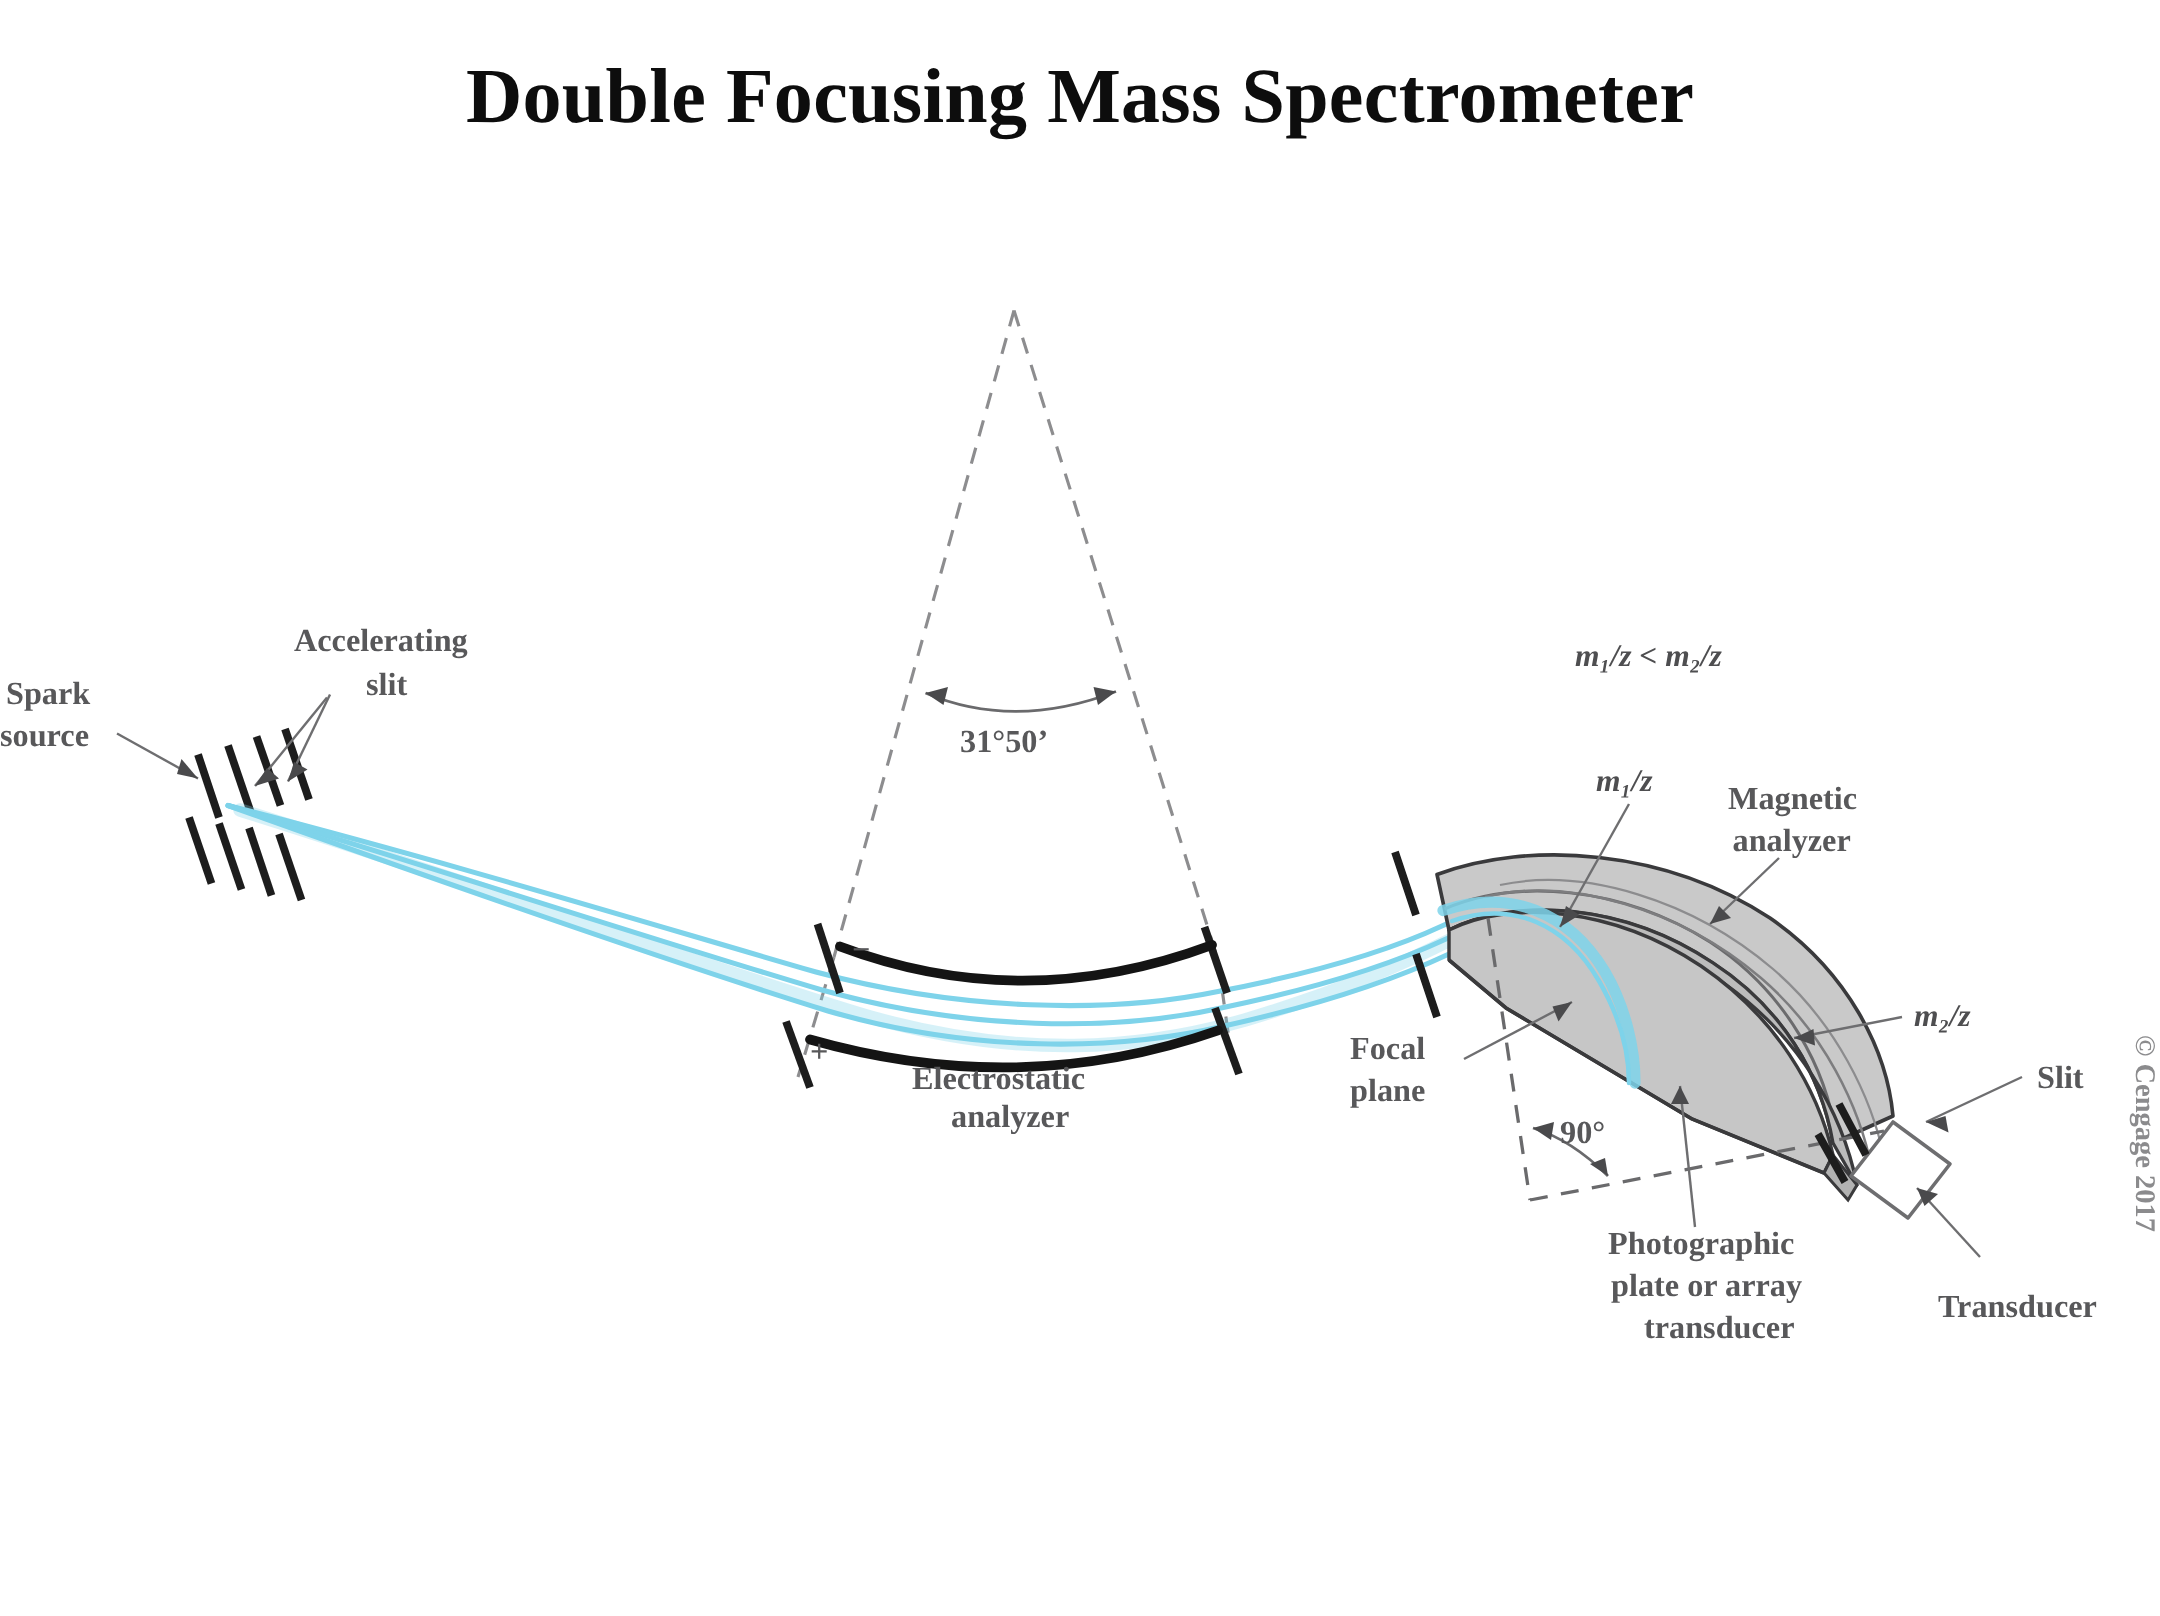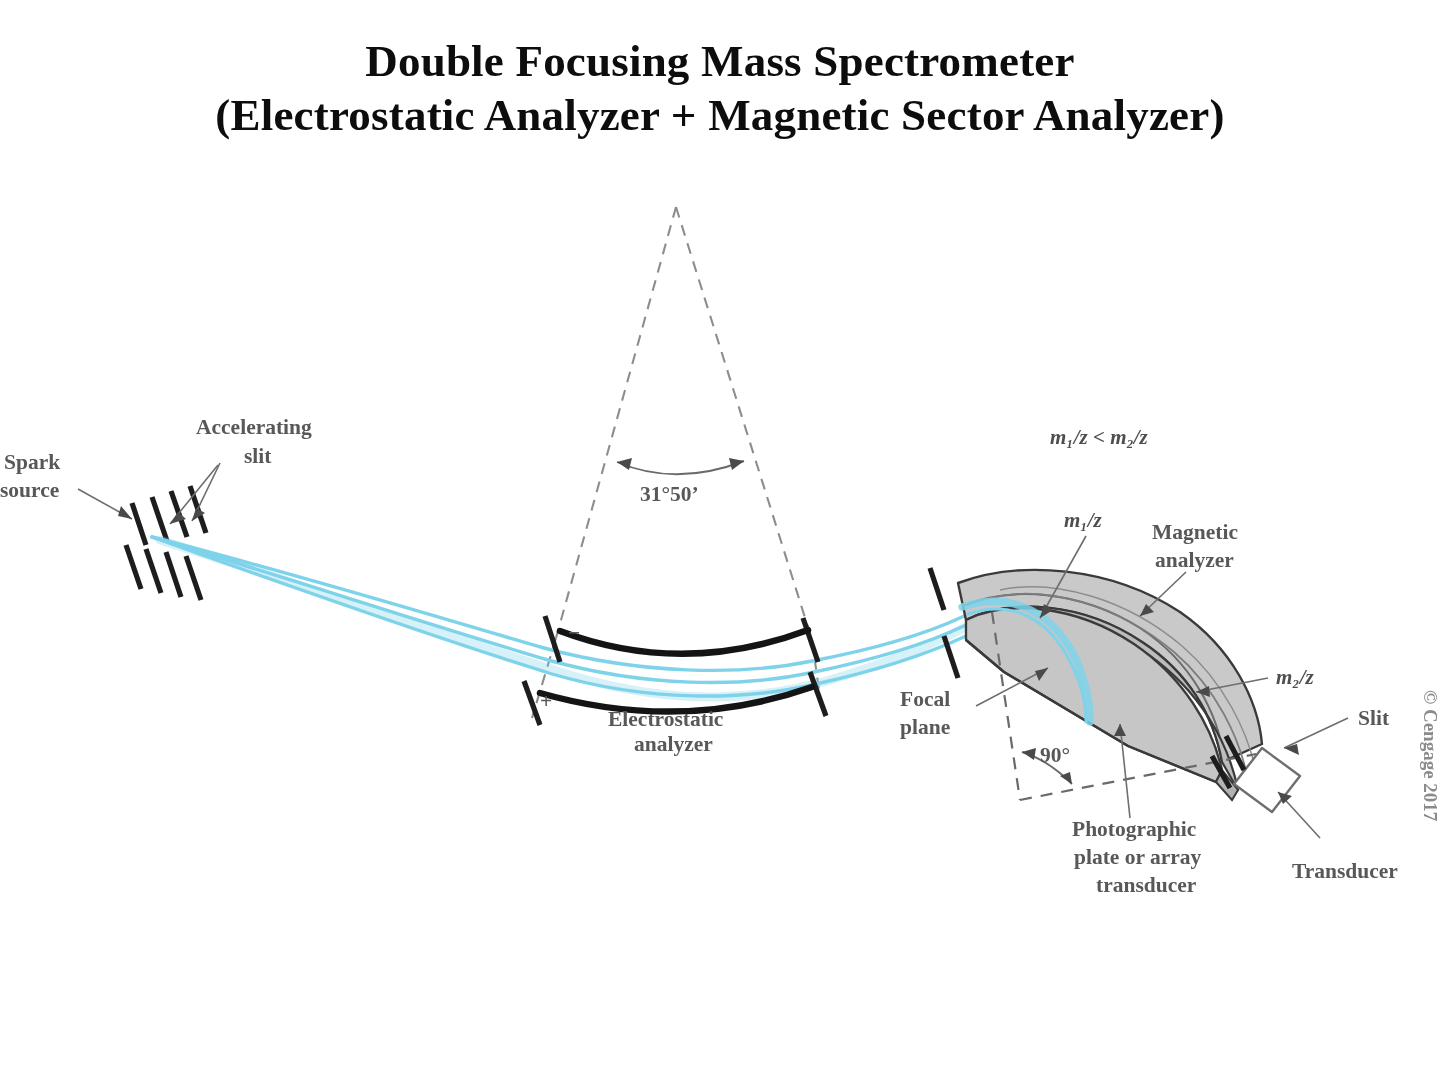--- a/index.html
+++ b/index.html
@@ -25,21 +25,21 @@
     top: 34px;
     left: 0;
     width: 1440px;
     text-align: center;
     line-height: 1.20;
     color: #0d0d0d;
   }
   .title-line {
     font-family: "Liberation Serif", "DejaVu Serif", serif;
     font-weight: bold;
-    font-size: 45px;
+    font-size: 52px;
     letter-spacing: 0.2px;
     white-space: nowrap;
   }
   #diagram-svg {
     position: absolute;
     top: 0;
     left: 0;
   }
   .lbl {
     font-family: "Liberation Serif", "DejaVu Serif", serif;
@@ -101,21 +101,20 @@
     fill: none;
   }
 </style>
 </head>
 <body>
 
 <div id="figure-root">
 
   <div id="title-block">
     <div class="title-line">Double Focusing Mass Spectrometer</div>
-    <div class="title-line">(Electrostatic Analyzer + Magnetic Sector Analyzer)</div>
   </div>
 
   <svg id="diagram-svg" width="1440" height="1077" viewBox="0 0 1440 1077">
 
     <g>
       <path class="dash-gray" d="M 676 207 L 556 638"></path>
       <path class="dash-gray" d="M 676 207 L 812 640"></path>
       <path class="dash-gray" d="M 556 638 L 532 718"></path>
       <path class="dash-gray" d="M 812 640 L 822 712"></path>
     </g>

